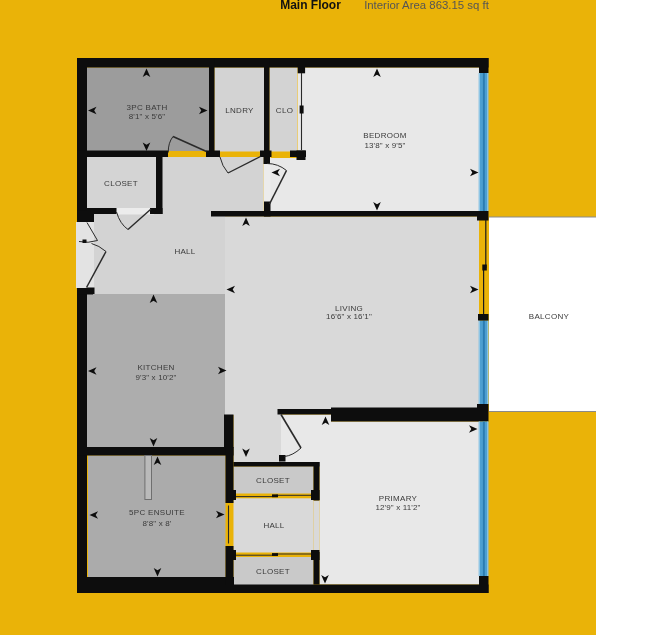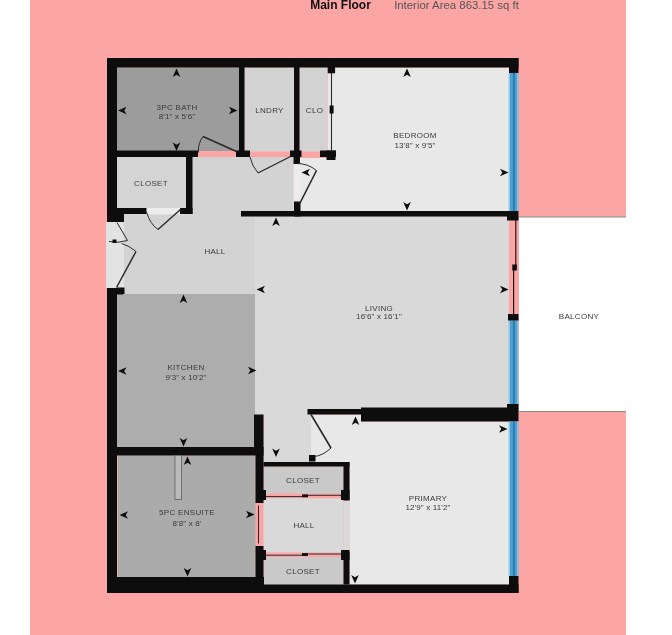--- a/index.html
+++ b/index.html
@@ -1,16 +1,16 @@
 <!DOCTYPE html>
 <html><head>
 <meta charset="utf-8">
 <style>
   html,body{margin:0;padding:0;background:#ffffff;-webkit-font-smoothing:antialiased;}
-  .page{position:relative;width:596px;height:635px;background:#fca5a5;overflow:hidden;margin-left:30px;}
+  .page{position:relative;width:596px;height:635px;background:#eab308;overflow:hidden;}
   svg{display:block;}
   text{font-family:"Liberation Sans",sans-serif;fill:#3a3a3a;}
   .room{font-size:8px;letter-spacing:.3px;}
   .dim{font-size:8px;letter-spacing:.15px;}
 </style>
 </head>
 <body>
 <div class="page">
 <svg width="672" height="635" viewBox="0 0 672 635">
 

